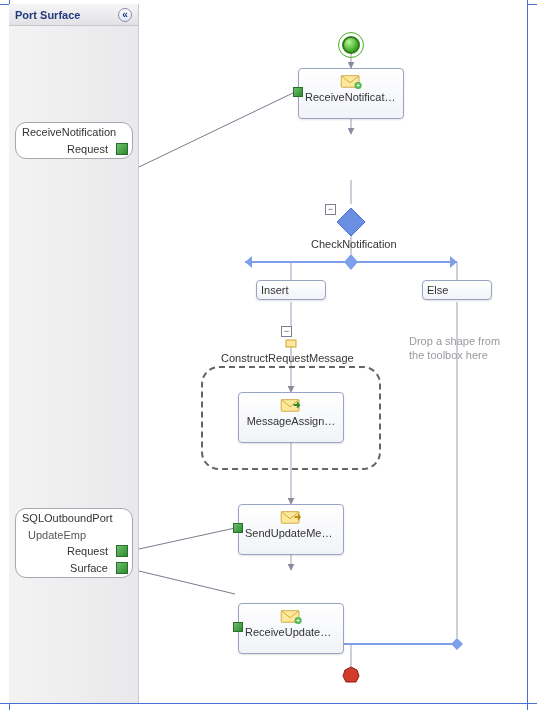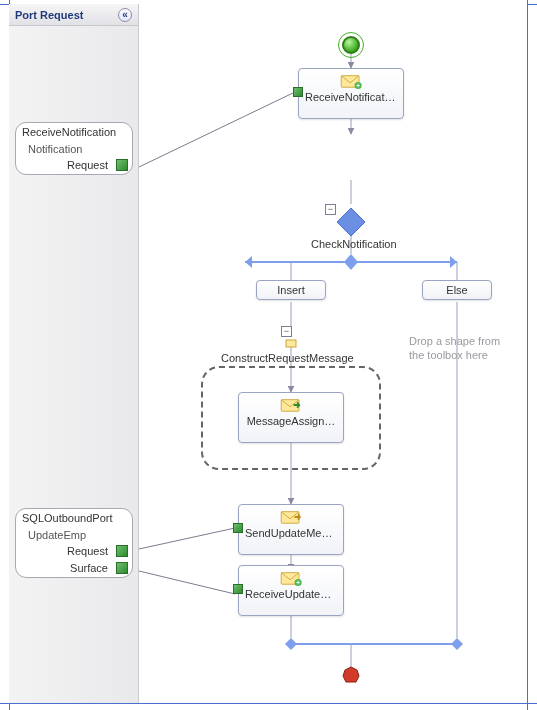--- a/index.html
+++ b/index.html
@@ -20,21 +20,21 @@
   .port-row .lbl{flex:1;text-align:right;padding-right:4px}
   .port-conn{width:12px;height:12px;background:linear-gradient(135deg,#6fbf6f,#2e8b2e);border:1px solid #2a6e2a}
   
   .canvas{position:absolute;left:139px;right:10px;top:4px;bottom:7px;background:#fff}
   svg.overlay{position:absolute;left:0;top:0;width:100%;height:100%;pointer-events:none}
   
   .shape{position:absolute;background:linear-gradient(#ffffff,#f1f3f8);border:1px solid #9aa3c0;border-radius:4px;text-align:center;padding:4px 6px 15px 6px;box-shadow:0 1px 2px rgba(0,0,0,.12)}
   .shape .icon{width:22px;height:16px;margin:0 auto 2px auto;display:block}
   .shape .lbl{white-space:nowrap;overflow:hidden;text-overflow:ellipsis;font-size:11px}
   .shape.big{width:106px}
-  .shape.branch{width:70px;height:20px;padding:2px 4px;display:flex;align-items:center;justify-content:center}
+  .shape.branch{width:70px;height:20px;padding:2px 4px;display:flex;align-items:center;justify-content:flex-start}
   .port-anchor{position:absolute;width:10px;height:10px;background:linear-gradient(135deg,#6fbf6f,#2e8b2e);border:1px solid #2a6e2a}
   
   .dot{position:absolute;border-radius:50%}
   .start{width:18px;height:18px;background:radial-gradient(circle at 35% 30%,#b8f79a,#3aa61f 70%);border:2px solid #2e7d17}
   .startring{position:absolute;width:26px;height:26px;border:1px solid #47b024;border-radius:50%}
   
   .toggle{position:absolute;width:11px;height:11px;border:1px solid #7e7e90;background:#fff;display:flex;align-items:center;justify-content:center;font-size:9px;line-height:1;color:#555}
   
   .decision-lbl{position:absolute;font-size:11px;color:#333}
   
@@ -47,27 +47,26 @@
 </head>
 <body>
 
 <div class="guide v vg1"></div>
 <div class="guide v vg2"></div>
 <div class="guide h hg1"></div>
 <div class="guide h hg2"></div>
 
 <div class="port-panel">
   <div class="port-header">
-    <span>Port Request</span>
+    <span>Port Surface</span>
     <span class="collapse-btn">«</span>
   </div>
 
   <div class="port-box" style="top:118px">
     <div class="port-title">ReceiveNotification</div>
-    <div class="port-op">Notification</div>
     <div class="port-row">
       <span class="lbl">Request</span>
       <span class="port-conn"></span>
     </div>
   </div>
 
   <div class="port-box" style="top:504px">
     <div class="port-title">SQLOutboundPort</div>
     <div class="port-op">UpdateEmp</div>
     <div class="port-row">
@@ -170,21 +169,21 @@
   <div class="shape big" style="left:99px;top:500px">
     <svg class="icon env" viewBox="0 0 24 18">
       <rect x="1" y="3" width="20" height="13" rx="1" fill="#ffe89a" stroke="#c9a43a"></rect>
       <path d="M1,3 L11,11 L21,3" fill="none" stroke="#c9a43a"></path>
       <path d="M16,9 l6,0 m-2,-3 l2,3 l-2,3" stroke="#c08a1a" fill="none" stroke-width="2"></path>
     </svg>
     <div class="lbl">SendUpdateMes…</div>
     <span class="port-anchor" style="left:-6px;top:18px"></span>
   </div>
 
-  <div class="shape big" style="left:99px;top:561px">
+  <div class="shape big" style="left:99px;top:599px">
     <svg class="icon env" viewBox="0 0 24 18">
       <rect x="1" y="3" width="20" height="13" rx="1" fill="#ffe89a" stroke="#c9a43a"></rect>
       <path d="M1,3 L11,11 L21,3" fill="none" stroke="#c9a43a"></path>
       <circle cx="20" cy="14" r="4" fill="#4fb84f"></circle>
         <path d="M18,14 h4 M20,12 v4" stroke="#fff"></path>
     </svg>
     <div class="lbl">ReceiveUpdateR…</div>
     <span class="port-anchor" style="left:-6px;top:18px"></span>
   </div>
 

